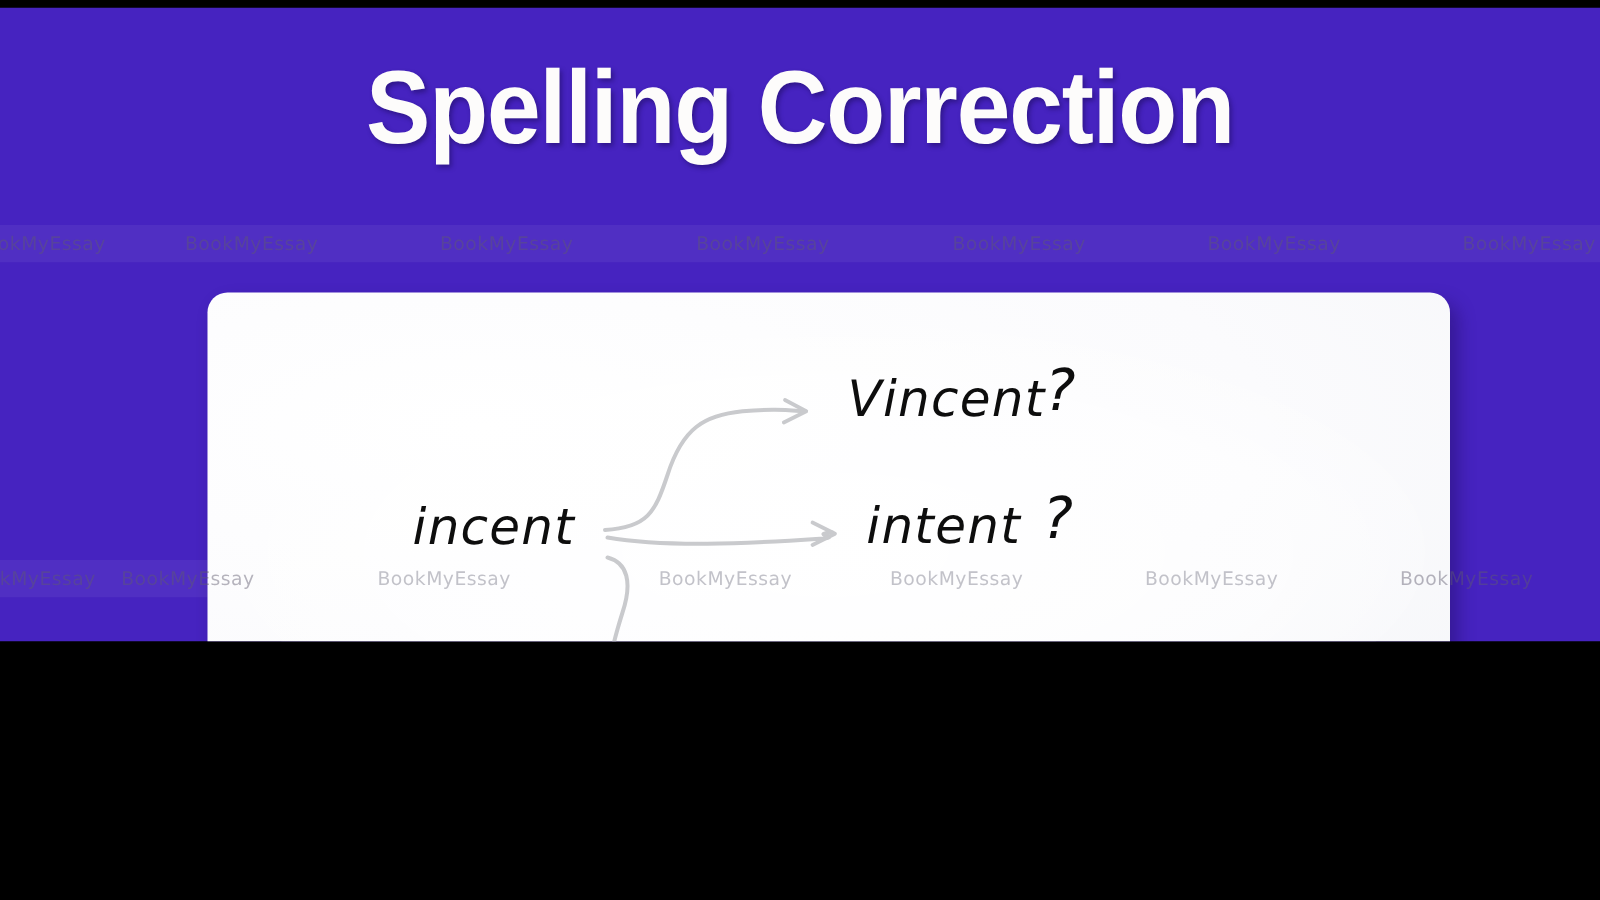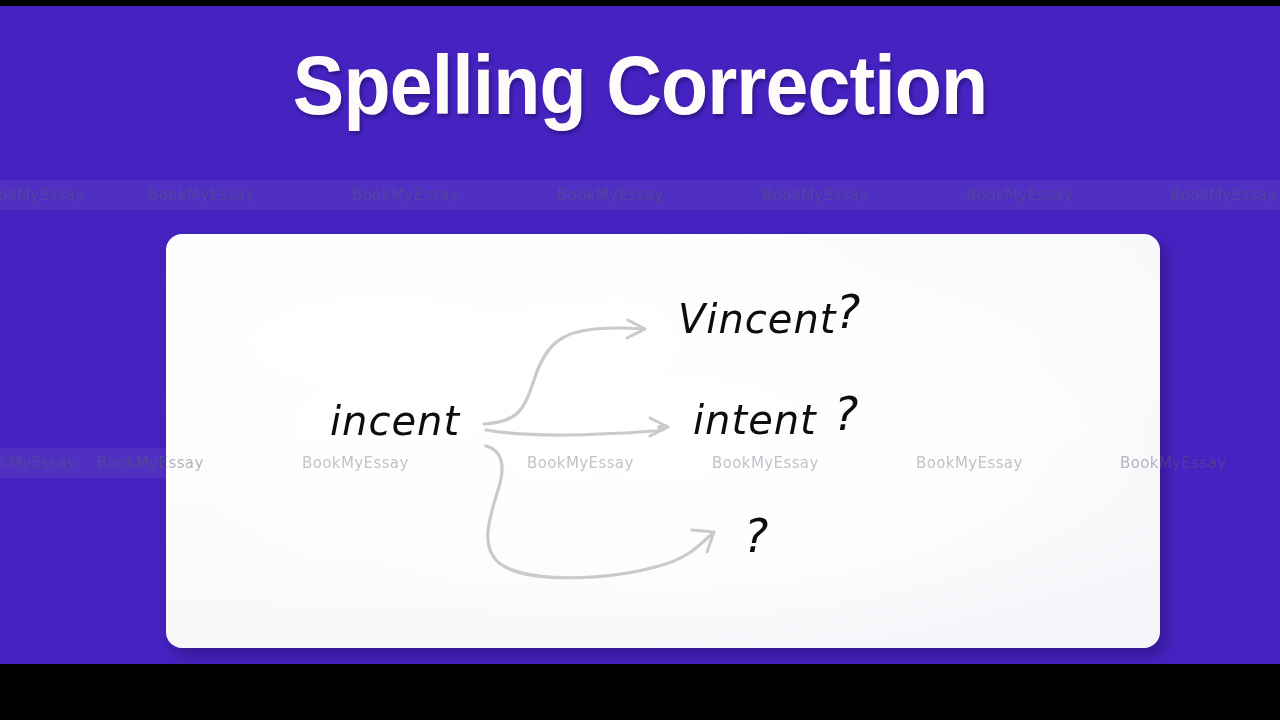--- a/index.html
+++ b/index.html
@@ -30,21 +30,21 @@
   }
   .bar.top    { top: 0;    height: 6px; }
   .bar.bottom { bottom: 0; height: 8px; }
 
   
   #backdrop {
     position: absolute;
     left: 0;
     top: 6px;
     width: 1280px;
-    height: 658px;
+    height: 507px;
     background: #4623c0;
     overflow: hidden;
   }
 
   
   #title {
     position: absolute;
     left: 0;
     top: 38px;
     width: 1280px;

